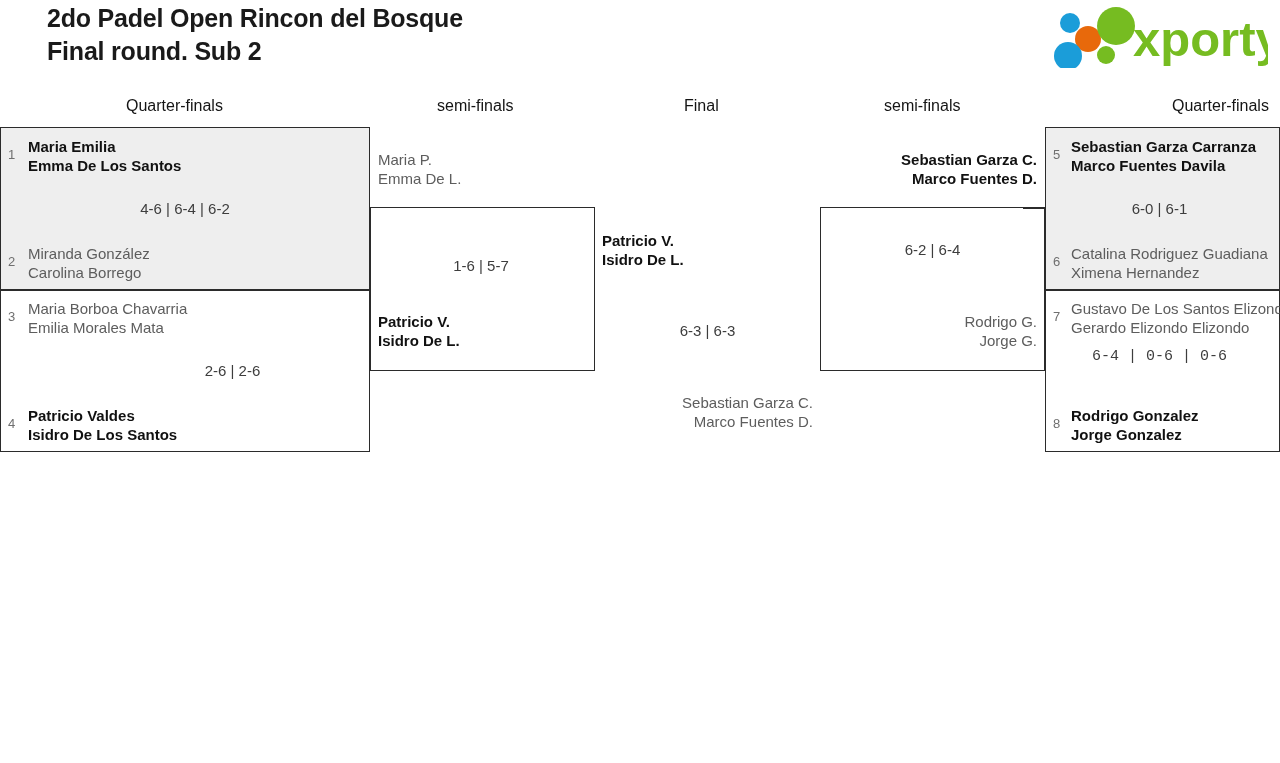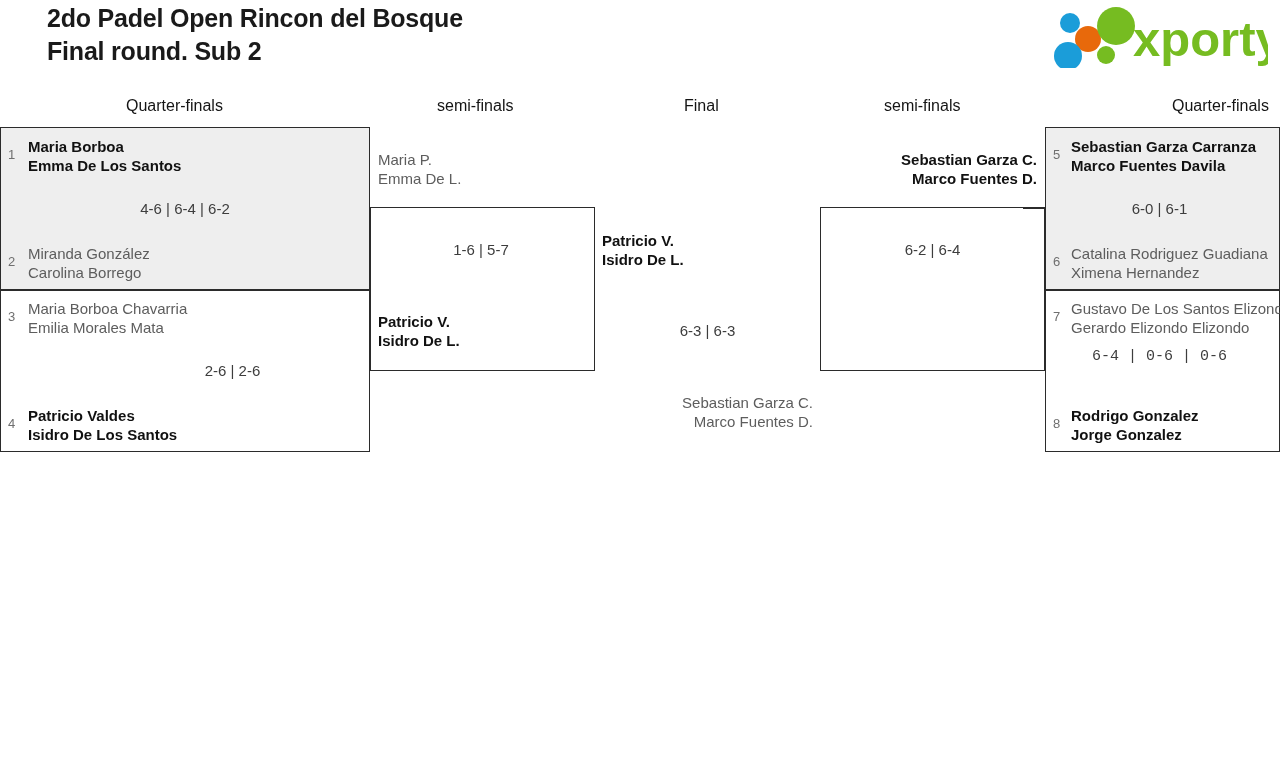--- a/index.html
+++ b/index.html
@@ -82,21 +82,21 @@
   <div class="round-head" style="left:126px;">Quarter-finals</div>
   <div class="round-head" style="left:437px;">semi-finals</div>
   <div class="round-head" style="left:684px;">Final</div>
   <div class="round-head" style="left:884px;">semi-finals</div>
   <div class="round-head" style="left:1172px;">Quarter-finals</div>
 
   <div class="mbox shaded" style="left:0px; top:127px; width:370px; height:163px;">
   </div>
   <div class="seed" style="left:8px; top:147px;">1</div>
   <div class="team win" style="left:28px; top:137px;">
-    <span class="ln">Maria Borboa</span>
+    <span class="ln">Maria Emilia</span>
     <span class="ln">Emma De Los Santos</span>
   </div>
   <div class="score center" style="left:0px; top:200px; width:370px;">4-6 | 6-4 | 6-2</div>
   <div class="seed" style="left:8px; top:254px;">2</div>
   <div class="team lose" style="left:28px; top:244px;">
     <span class="ln">Miranda González</span>
     <span class="ln">Carolina Borrego</span>
   </div>
 
   <div class="mbox" style="left:0px; top:290px; width:370px; height:162px;">
@@ -115,21 +115,21 @@
 
   <div class="connector" style="left:370px; top:208px; width:22px;"></div>
   <div class="connector" style="left:370px; top:370px; width:22px;"></div>
 
   <div class="mbox" style="left:370px; top:207px; width:225px; height:164px;">
   </div>
   <div class="team lose" style="left:378px; top:150px;">
     <span class="ln">Maria P.</span>
     <span class="ln">Emma De L.</span>
   </div>
-  <div class="score center" style="left:370px; top:241px; width:222px;">1-6 | 5-7</div>
+  <div class="score center" style="left:370px; top:257px; width:222px;">1-6 | 5-7</div>
   <div class="team win" style="left:378px; top:312px;">
     <span class="ln">Patricio V.</span>
     <span class="ln">Isidro De L.</span>
   </div>
 
   <div class="team win" style="left:602px; top:231px;">
     <span class="ln">Patricio V.</span>
     <span class="ln">Isidro De L.</span>
   </div>
   <div class="score center" style="left:595px; top:322px; width:225px;">6-3 | 6-3</div>
@@ -139,20 +139,22 @@
   </div>
 
   <div class="mbox" style="left:820px; top:207px; width:225px; height:164px;">
   </div>
   <div class="team win right" style="left:812px; top:150px; width:225px;">
     <span class="ln">Sebastian Garza C.</span>
     <span class="ln">Marco Fuentes D.</span>
   </div>
   <div class="score center" style="left:820px; top:241px; width:225px;">6-2 | 6-4</div>
   <div class="team lose right" style="left:812px; top:312px; width:225px;">
+    <span class="ln">Rodrigo G.</span>
+    <span class="ln">Jorge G.</span>
   </div>
 
   <div class="connector" style="left:1023px; top:208px; width:22px;"></div>
   <div class="connector" style="left:1023px; top:370px; width:22px;"></div>
 
   <div class="mbox shaded" style="left:1045px; top:127px; width:235px; height:163px;">
   </div>
   <div class="seed" style="left:1053px; top:147px;">5</div>
   <div class="team win" style="left:1071px; top:137px;">
     <span class="ln">Sebastian Garza Carranza</span>

